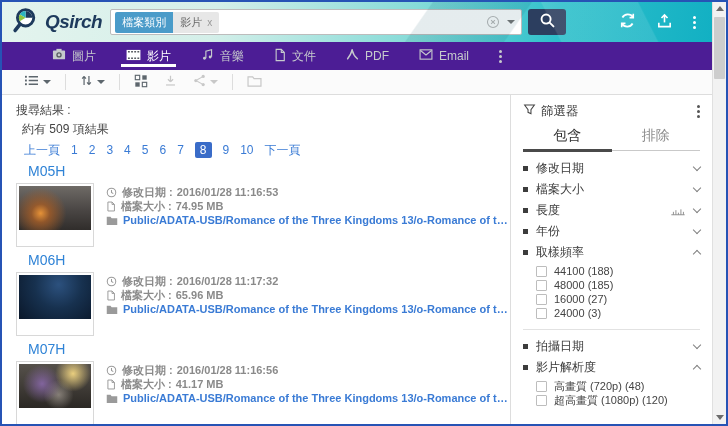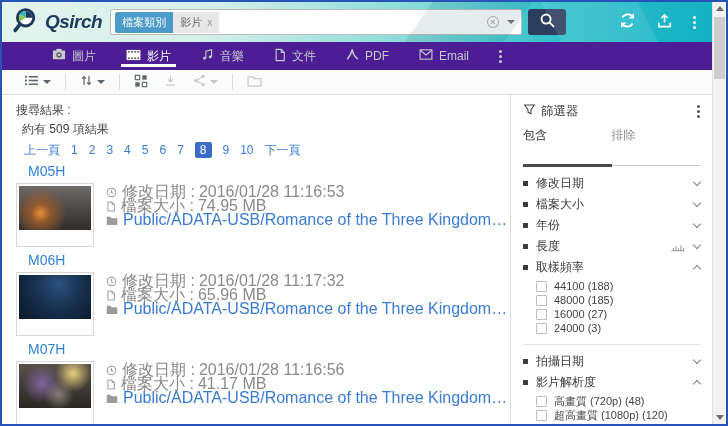--- a/index.html
+++ b/index.html
@@ -61,33 +61,33 @@
   .thumb { width:78px; height:64px; background:#fff; border:1px solid #d8d8d8; padding:2px; flex:0 0 78px; }
   .thumb-img { width:100%; height:44px; }
   .t1 { background:radial-gradient(circle at 30% 62%, rgba(238,150,55,.95) 0%, rgba(160,92,40,.85) 16%, rgba(70,62,55,0) 45%),
         linear-gradient(180deg,#6e6a66 0%,#4a4644 55%,#302d2b 100%); }
   .t2 { background:radial-gradient(circle at 55% 22%, #2c517e 0%, #17314f 45%, #0a1729 100%),
         linear-gradient(0deg,#0a1626 18%, transparent 40%); }
   .t3 { background:radial-gradient(circle at 75% 22%, rgba(242,214,130,.95), transparent 28%),
         radial-gradient(circle at 32% 45%, rgba(150,112,190,.75), transparent 35%),
         radial-gradient(circle at 55% 70%, rgba(210,200,190,.5), transparent 30%),
         linear-gradient(180deg,#56514b 0%,#2b2824 100%); }
-  .meta { margin-left:12px; padding-top:2px; font-size:16px; color:#8a8a8a; overflow:hidden; }
+  .meta { margin-left:12px; padding-top:2px; font-size:11px; color:#8a8a8a; overflow:hidden;font-weight:bold; }
   .meta-line { display:flex; align-items:center; height:14px; white-space:nowrap; }
   .meta-ic { color:#9a9a9a; display:flex; margin-right:5px; flex:0 0 auto; }
   .meta-lab { margin-right:4px; }
   .meta-path { color:#3a7bd5; max-width:392px; overflow:hidden; text-overflow:ellipsis; cursor:pointer; }
 
   
   .sidebar { width:202px; flex:0 0 202px; border-left:1px solid #ddd; padding:8px 12px 0; overflow:hidden; }
   .sb-head { display:flex; align-items:center; height:16px; color:#444; }
   .sb-title { margin-left:5px; font-size:12.5px; color:#3a3a3a; }
   .sb-dots { margin-left:auto; color:#555; cursor:pointer; }
   .sb-tabs { margin-top:8px; display:flex; border-bottom:1px solid #c9c9c9; }
-  .sb-tab { flex:1; padding-bottom:20px; font-size:12px; color:#8a8a8a; cursor:pointer; }
+  .sb-tab { flex:1; text-align:center; padding-bottom:4px; font-size:14px; color:#8a8a8a; cursor:pointer; }
   .sb-tab.active { color:#333; border-bottom:3px solid #4a4a4a; margin-bottom:-2px; }
   .sb-sections { margin-top:7px; }
   .sb-row { height:21px; display:flex; align-items:center; cursor:pointer; }
   .bullet { width:5px; height:5px; background:#3c3c3c; margin-right:8px; flex:0 0 5px; }
   .sb-lab { font-size:12px; color:#3a3a3a; }
   .sb-right { margin-left:auto; display:flex; align-items:center; gap:8px; }
   .chev { width:6px; height:6px; border-right:1.5px solid #808080; border-bottom:1.5px solid #808080; transform:rotate(45deg); margin-top:-3px; }
   .chev.up { transform:rotate(-135deg); margin-top:3px; }
   .sb-opts { padding:1px 0 3px 13px; }
   .opt { height:14px; display:flex; align-items:center; cursor:pointer; }
@@ -485,40 +485,40 @@
           </div>
           <div class="sb-row">
             <span class="bullet"></span>
             <span class="sb-lab">檔案大小</span>
             <span class="sb-right">
                 <span class="chev"></span>
               </span>
           </div>
           <div class="sb-row">
             <span class="bullet"></span>
-            <span class="sb-lab">年份</span>
-            <span class="sb-right">
-                <span class="chev"></span>
-              </span>
-          </div>
-          <div class="sb-row">
-            <span class="bullet"></span>
             <span class="sb-lab">長度</span>
             <span class="sb-right">
               <span class="ruler-ic">
                 <svg width="16" height="10" viewBox="0 0 18 12" fill="none" stroke="currentColor" stroke-width="1.1">
                     <path d="M1 10.5h16"></path>
                     <path d="M3.5 10.5V7M6.5 10.5V5M9.5 10.5V8M12.5 10.5V4M15.5 10.5V7"></path>
                   </svg>
               </span>
               <span class="chev"></span>
             </span>
           </div>
           <div class="sb-row">
             <span class="bullet"></span>
+            <span class="sb-lab">年份</span>
+            <span class="sb-right">
+                <span class="chev"></span>
+              </span>
+          </div>
+          <div class="sb-row">
+            <span class="bullet"></span>
             <span class="sb-lab">取樣頻率</span>
             <span class="sb-right">
                 <span class="chev up"></span>
               </span>
           </div>
 
           <div class="sb-opts">
             <div class="opt">
               <span class="cb"></span>
               <span class="opt-lab">44100 (188)</span>

